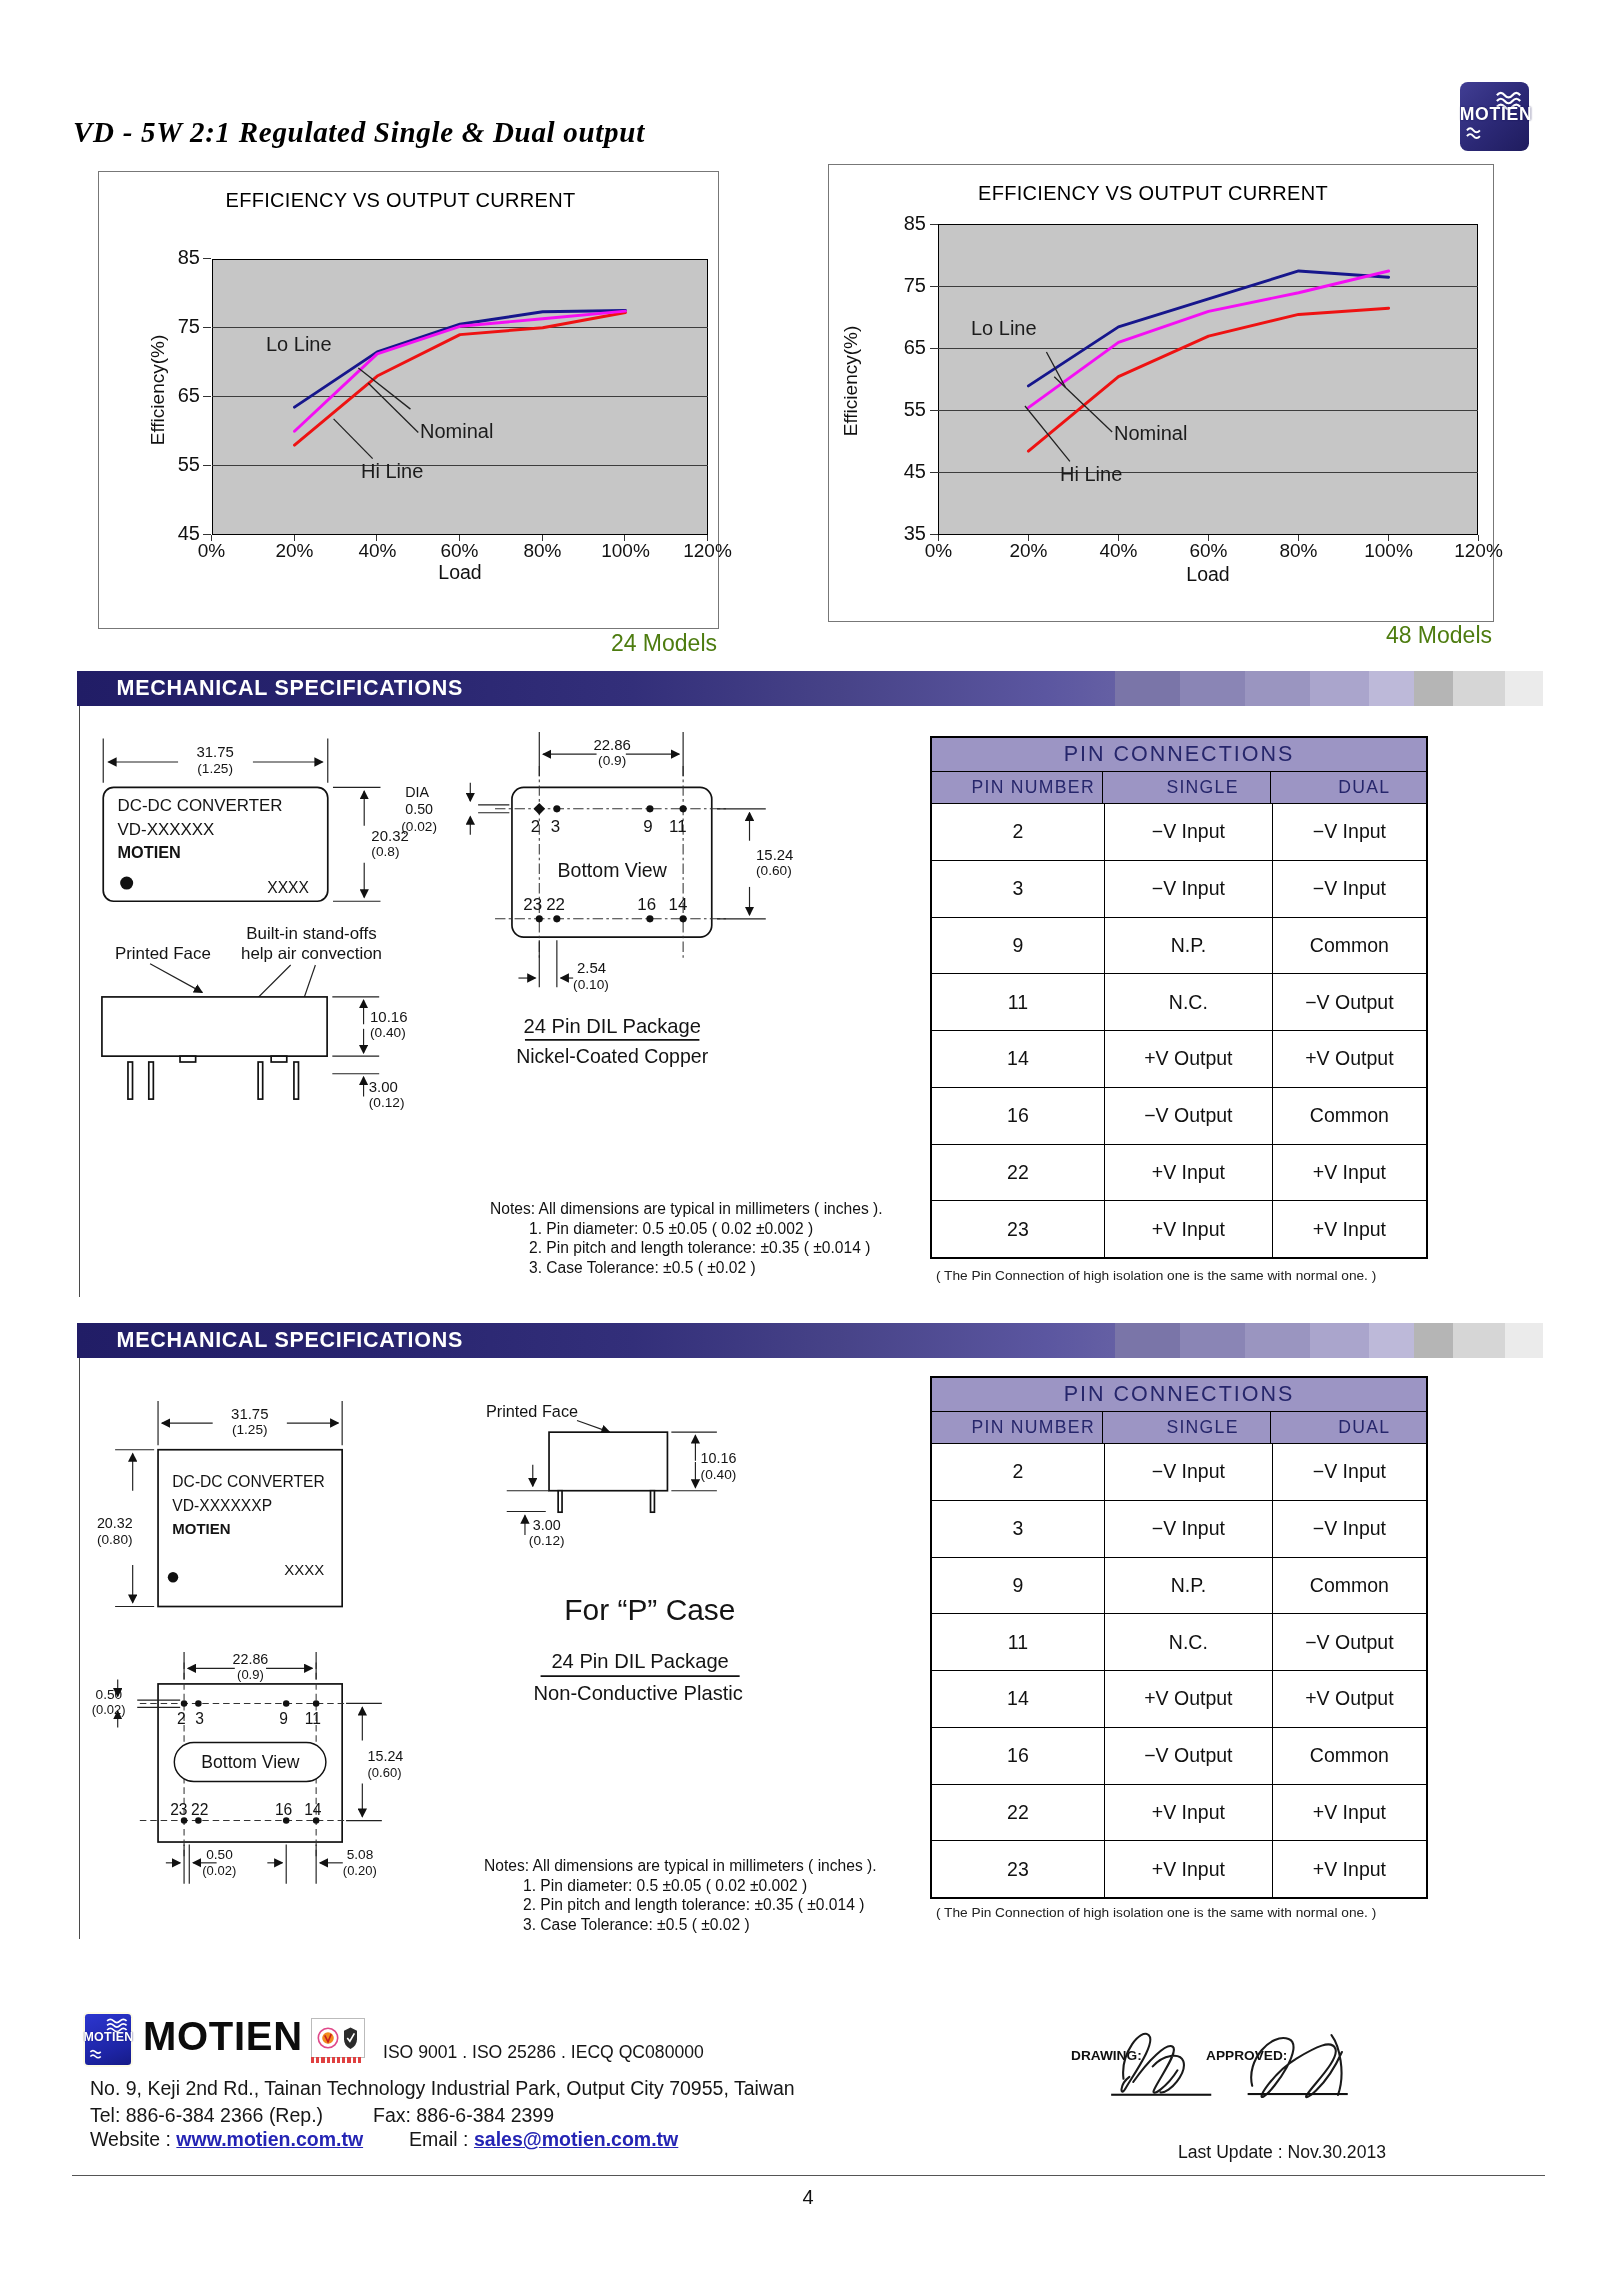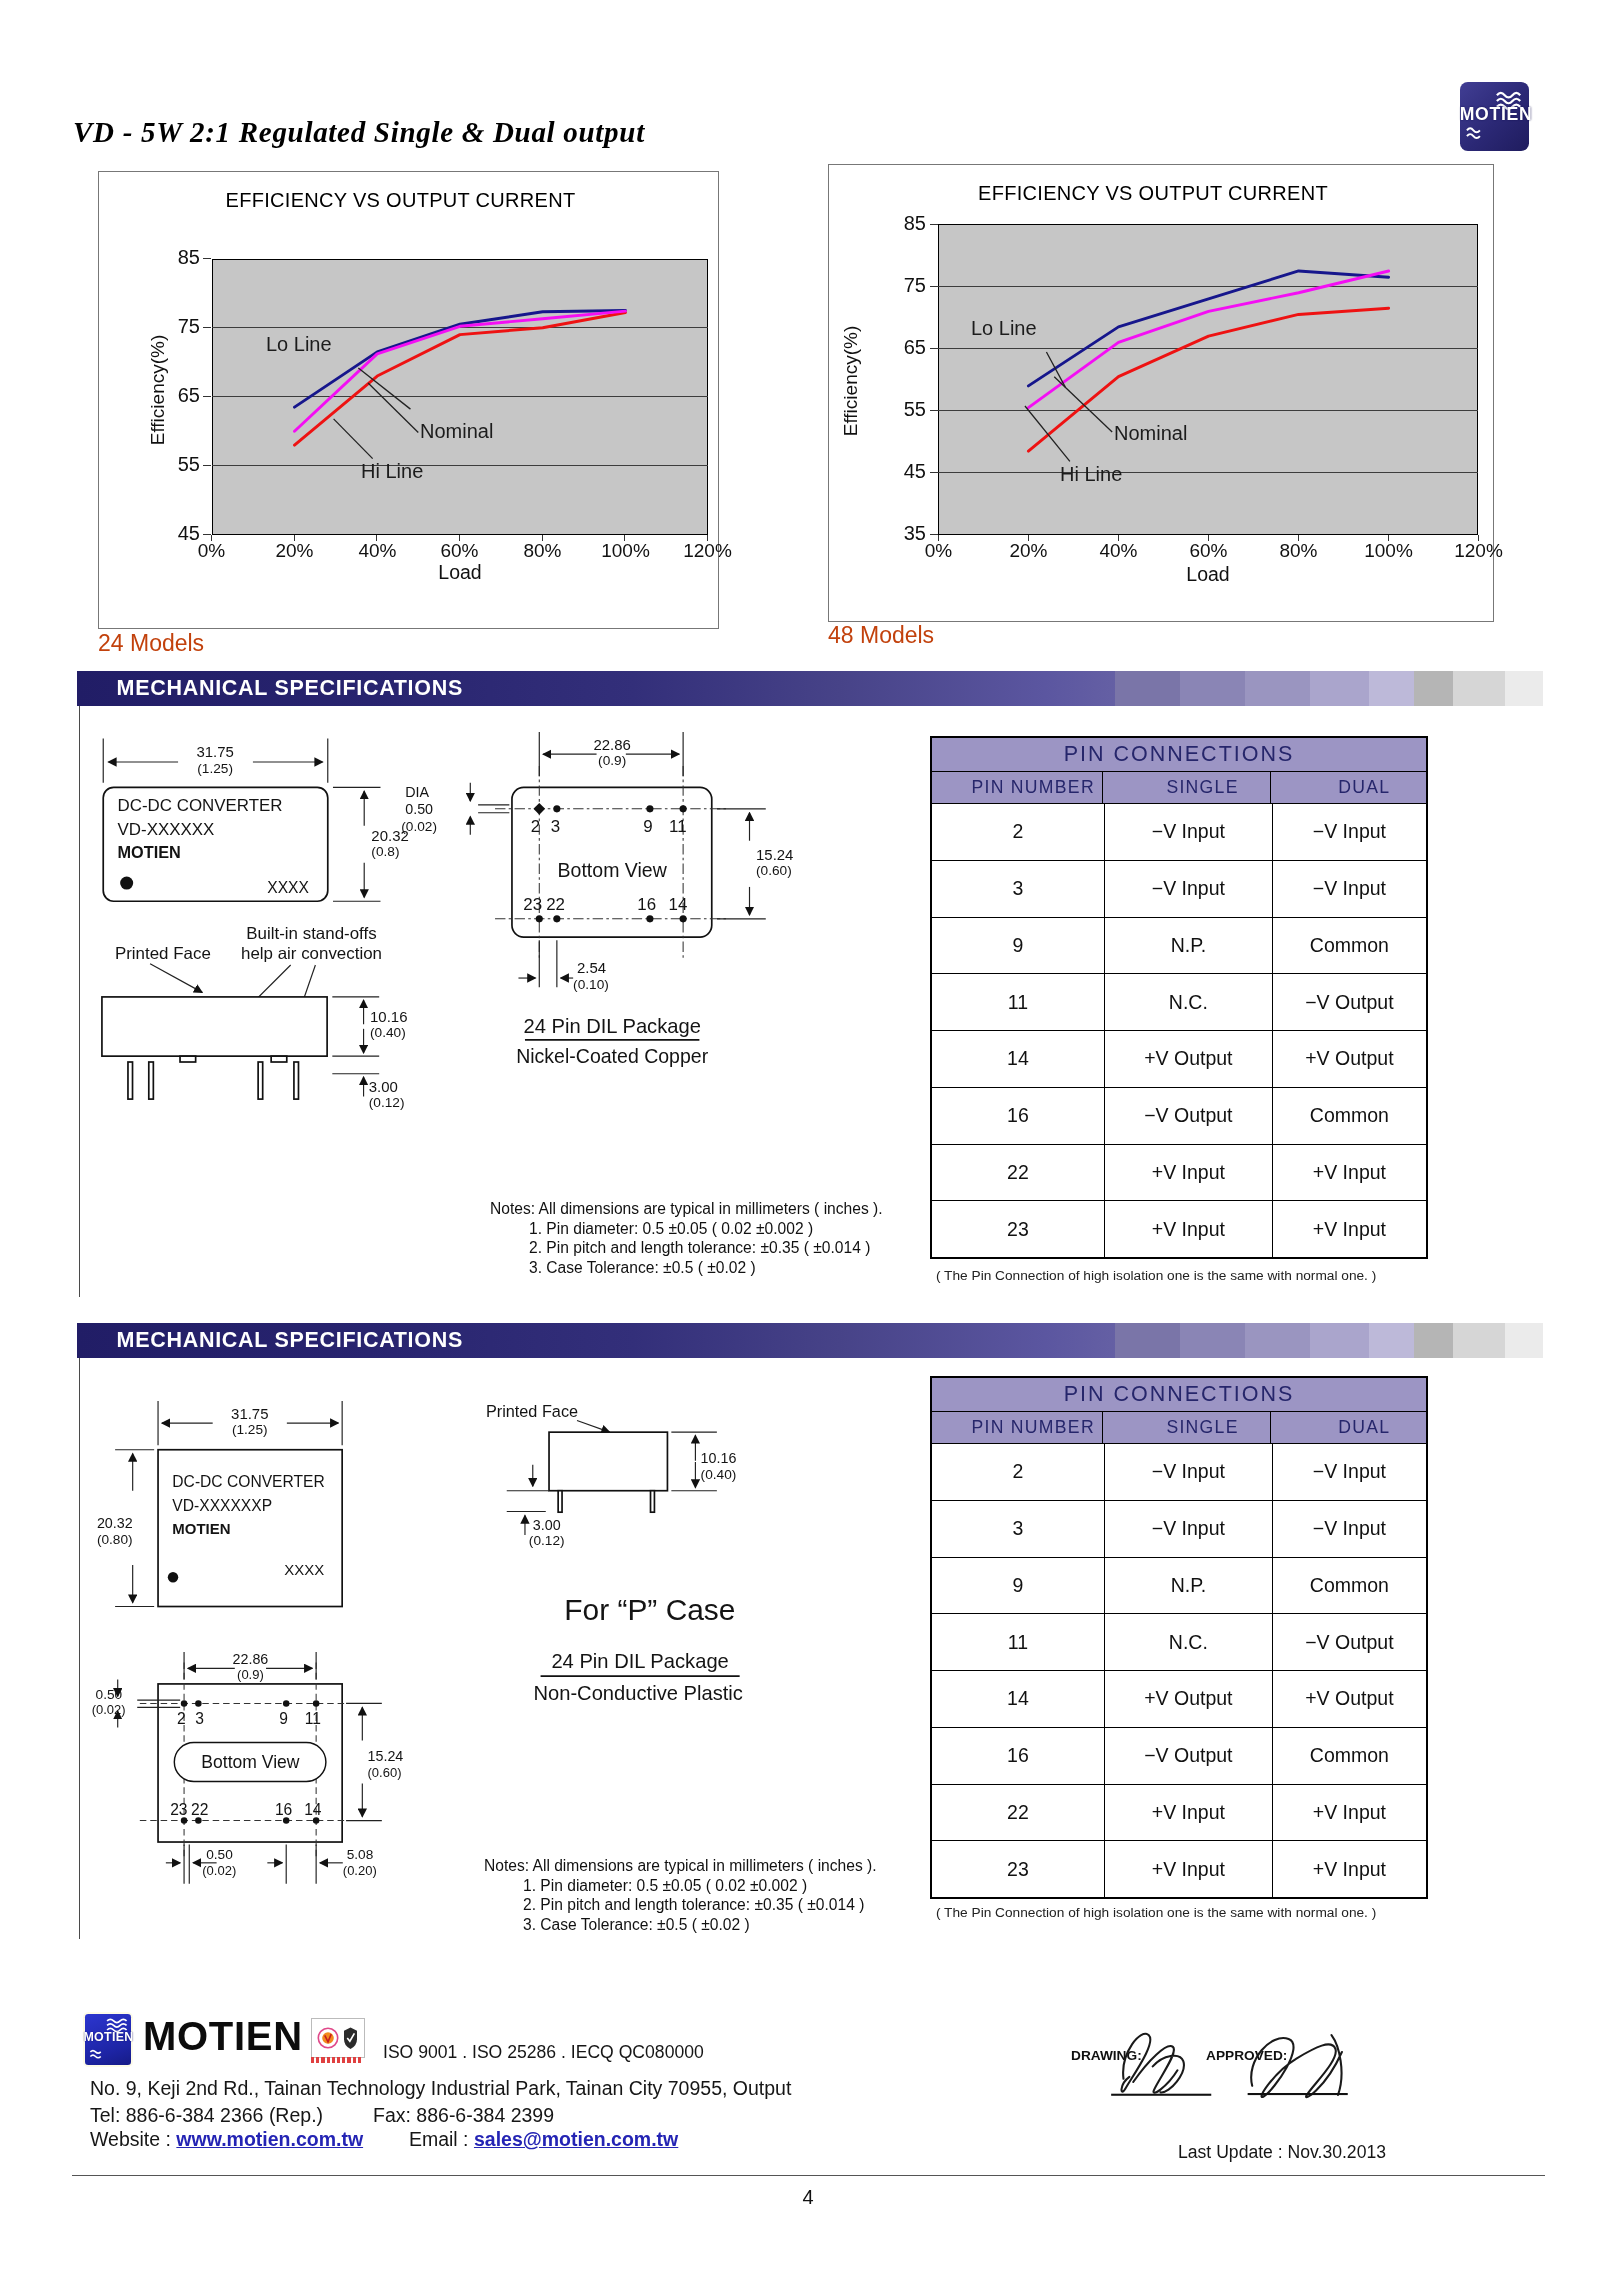--- a/index.html
+++ b/index.html
@@ -24,21 +24,21 @@
   .grid{position:absolute;height:1.3px;background:#3c3c3c;z-index:1;}
   .ylab{position:absolute;width:40px;text-align:right;font-size:20px;z-index:2;}
   .ytick{position:absolute;width:7.8px;height:1.3px;background:#333;z-index:2;}
   .xlab{position:absolute;width:59px;text-align:center;font-size:19px;z-index:2;}
   .xtick{position:absolute;width:1.3px;height:5.9px;background:#333;z-index:2;}
   .series{position:absolute;left:0;top:0;width:100%;height:100%;z-index:3;pointer-events:none;}
   .leaders{position:absolute;left:0;top:0;width:100%;height:100%;z-index:5;pointer-events:none;}
   .anno{position:absolute;font-size:20px;color:#1c1c1c;z-index:6;}
   .ylabel-rot{position:absolute;width:195px;text-align:center;font-size:19px;transform:rotate(-90deg);z-index:2;}
   .xlabel{position:absolute;text-align:center;font-size:19.5px;z-index:2;}
-  .chart-caption{text-align:left;font-size:23px;color:#c2410c;}
+  .chart-caption{text-align:right;font-size:23px;color:#4d7c0f;}
 
   
   .mech-bar{left:77px;width:1466px;height:35px;
      background:linear-gradient(90deg,#211d66 0%,#28246f 20%,#332f7a 38%,#474388 52%,#5b56a0 66%,#736eaa 78%);}
   .mech-bar .blk{position:absolute;top:0;height:35px;}
   .mech-bar-label{position:absolute;left:15.6px;top:0;line-height:35px;color:#fff;font-weight:bold;
                   font-size:21.5px;letter-spacing:0.7px;margin-left:24px;}
   .sect-line{width:1.3px;background:#4a4a4a;}
 
   
@@ -580,21 +580,21 @@
       <path d="M12,16 L17,26 L22,14" stroke="#c81d1d" stroke-width="2.5" fill="none"></path>
     </svg>
     <svg width="17" height="26" viewBox="0 0 26 40">
       <path d="M13,4 L23,9 V22 Q23,32 13,37 Q3,32 3,22 V9 z" fill="#2b2b2b"></path>
       <path d="M8,20 L12,25 L19,13" stroke="#fff" stroke-width="2.5" fill="none"></path>
     </svg>
   </div>
   <div class="abs" id="f-badge-strip"></div>
 
   <div class="abs f-text" style="left:383px;top:2042px;font-size:17.6px;">ISO 9001 . ISO 25286 . IECQ QC080000</div>
-  <div class="abs f-text" style="left:90px;top:2077px;">No. 9, Keji 2nd Rd., Tainan Technology Industrial Park, Tainan City 70955, Output</div>
+  <div class="abs f-text" style="left:90px;top:2077px;">No. 9, Keji 2nd Rd., Tainan Technology Industrial Park, Output City 70955, Taiwan</div>
   <div class="abs f-text" style="left:90px;top:2104px;">Tel: 886-6-384 2366 (Rep.)</div>
   <div class="abs f-text" style="left:373px;top:2104px;">Fax: 886-6-384 2399</div>
   <div class="abs f-text" style="left:90px;top:2128px;">
     <span>Website :</span>
     <span class="f-link">www.motien.com.tw</span>
     <span style="display:inline-block;width:35px;"></span>
     <span>Email :</span>
     <span class="f-link">sales@motien.com.tw</span>
   </div>
 

